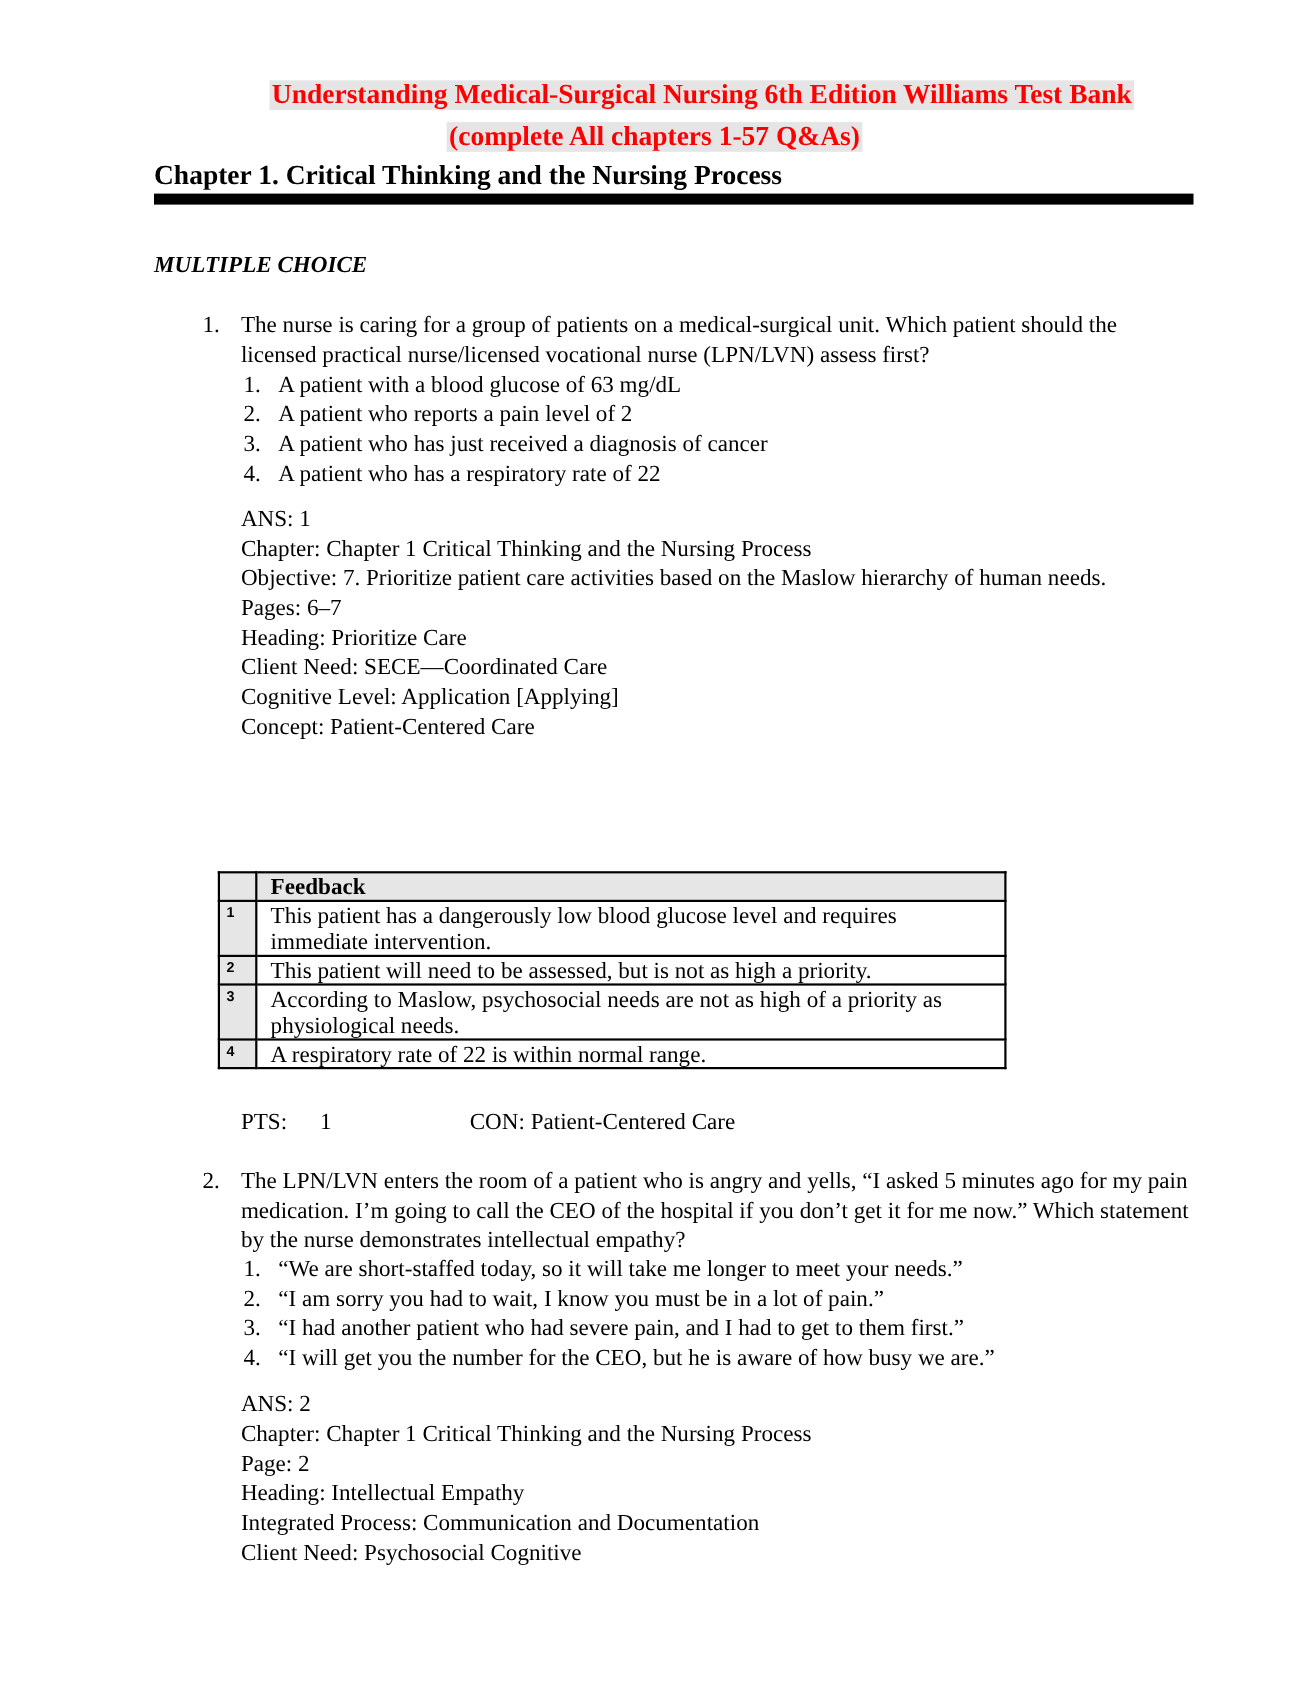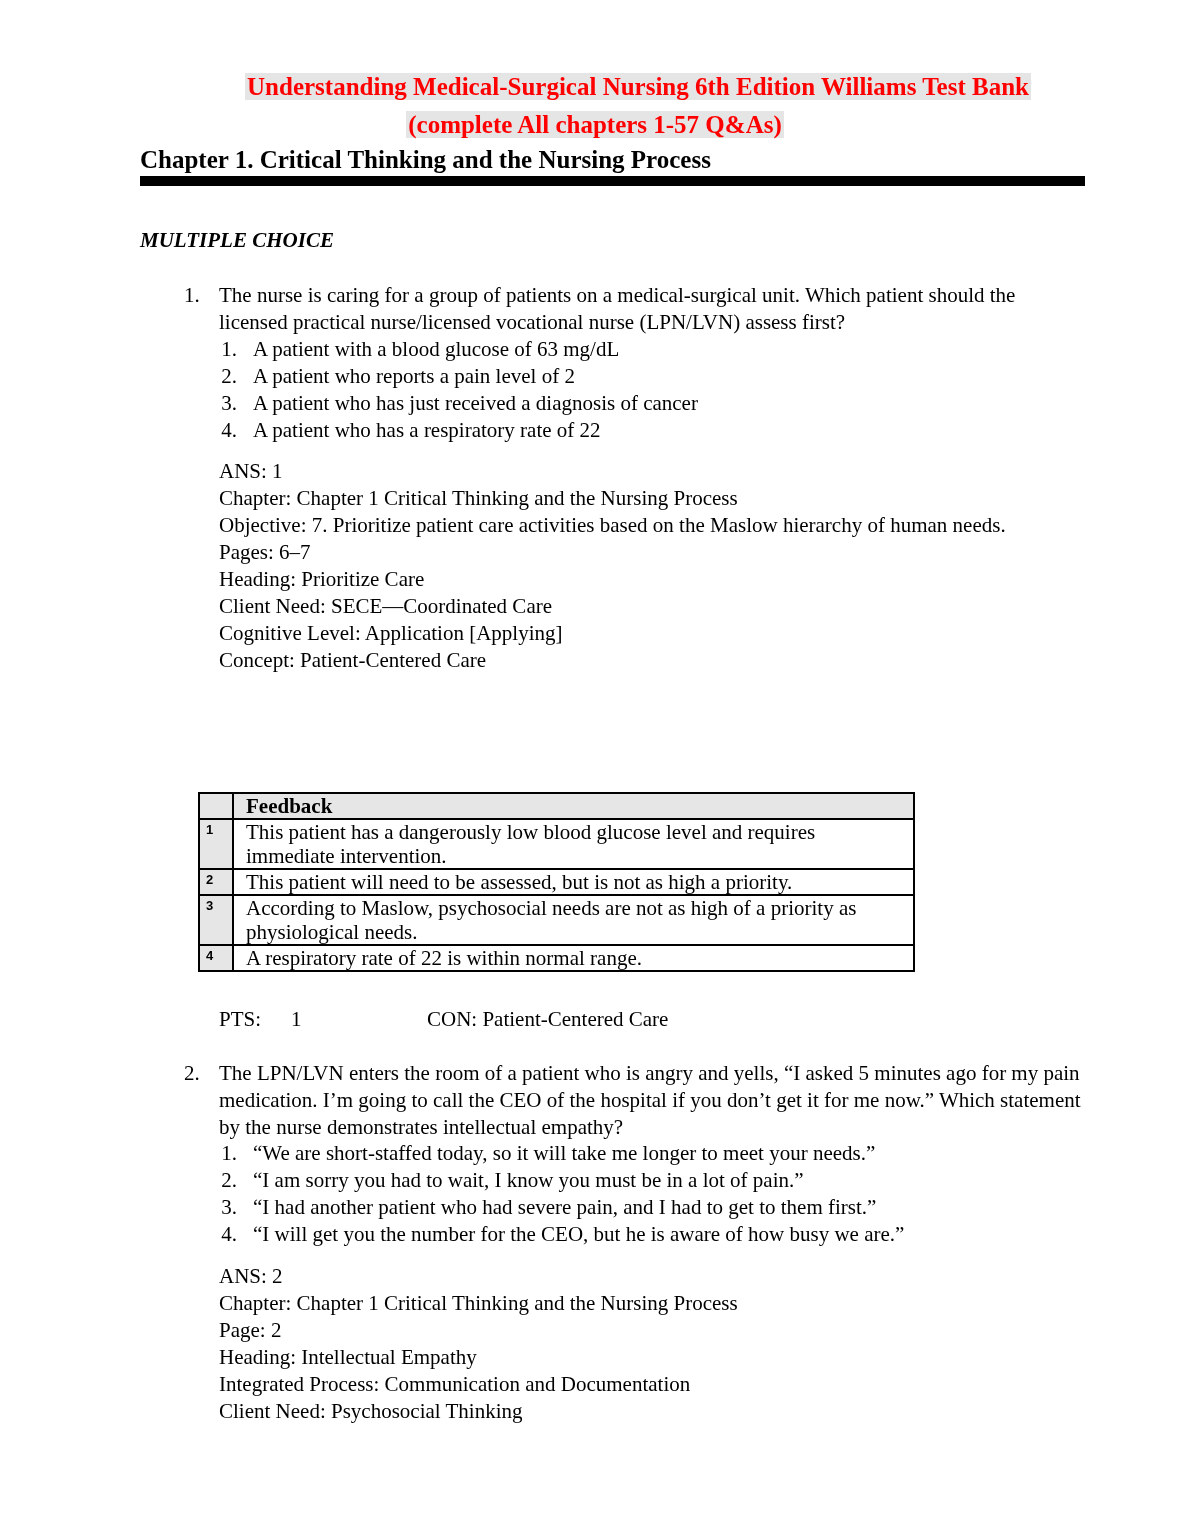--- a/index.html
+++ b/index.html
@@ -146,15 +146,15 @@
         <span class="n">4.</span>
         <span class="t">“I will get you the number for the CEO, but he is aware of how busy we are.”</span>
       </div>
   </div>
   <div class="meta" style="top:203px;">
     <div>ANS:  2</div>
     <div>Chapter: Chapter 1 Critical Thinking and the Nursing Process</div>
     <div>Page: 2</div>
     <div>Heading: Intellectual Empathy</div>
     <div>Integrated Process: Communication and Documentation</div>
-    <div>Client Need: Psychosocial Thinking</div>
+    <div>Client Need: Psychosocial Cognitive</div>
   </div>
 </div>
 
 </body></html>

